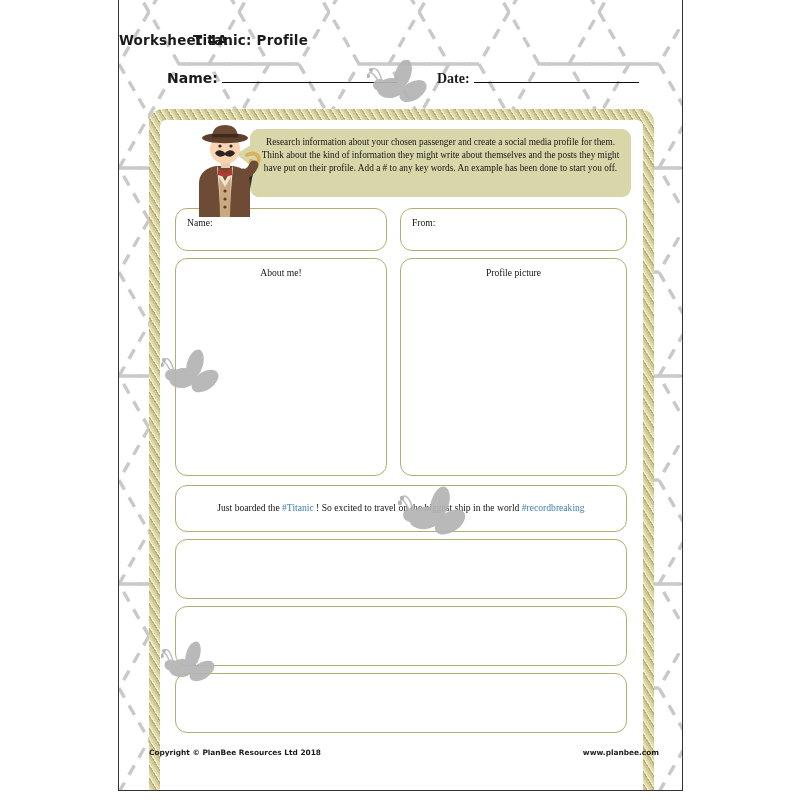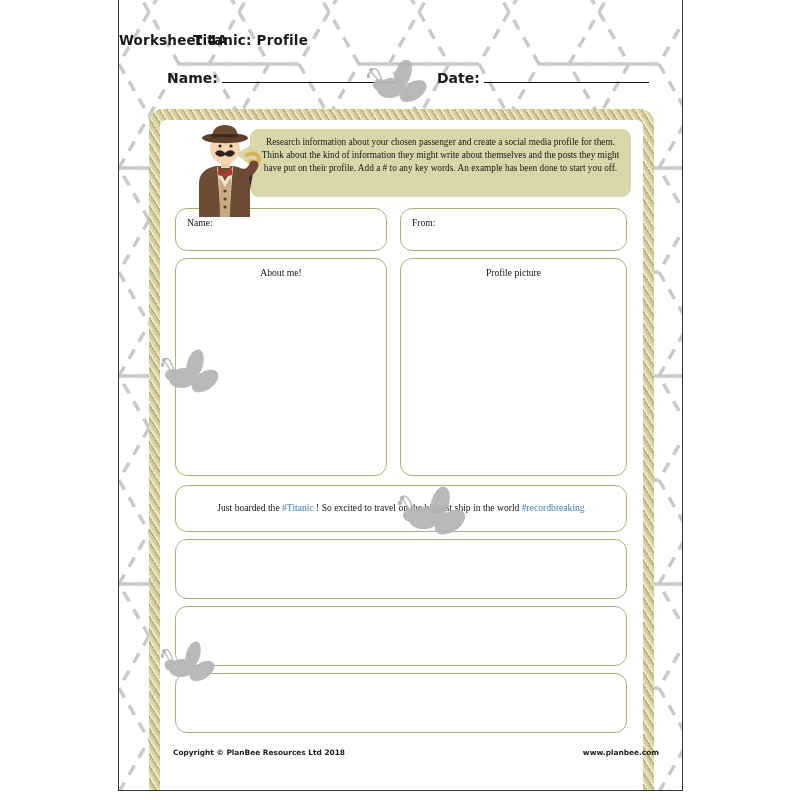--- a/index.html
+++ b/index.html
@@ -66,20 +66,21 @@
     top: 70px;
     left: 48px;
     font-size: 14px;
     white-space: nowrap;
   }
   #hdr-date {
     top: 70px;
     left: 318px;
     font-size: 14px;
     white-space: nowrap;
+    font-family: Liberation Serif, serif;
   }
   .rule {
     display: inline-block;
     border-bottom: 1.4px solid #111111;
     vertical-align: baseline;
     margin-left: 4px;
     height: 12px;
   }
   #rule-name { width: 175px; }
   #rule-date { width: 165px; }
@@ -199,21 +200,20 @@
 
   
   .ftr {
     position: absolute;
     top: 748px;
     font-family: "DejaVu Sans", sans-serif;
     font-weight: bold;
     font-size: 7.4px;
     color: #1a1a1a;
     white-space: nowrap;
-    padding-left: 24px;
   }
   #ftr-copy { left: 30px; }
   #ftr-site { right: 23px; }
 
   
   .moth { position: absolute; z-index: 5; pointer-events: none; }
   #moth-left   { left: 1px;   top: 228px;  width: 62px; height: 56px; }
   #moth-mid    { left: 238px; top: 365px;  width: 72px; height: 60px; }
   #moth-left2  { left: 1px;   top: 520px;  width: 58px; height: 52px; }
   #moth-top    { left: 248px; top: 60px;   width: 64px; height: 52px; }

